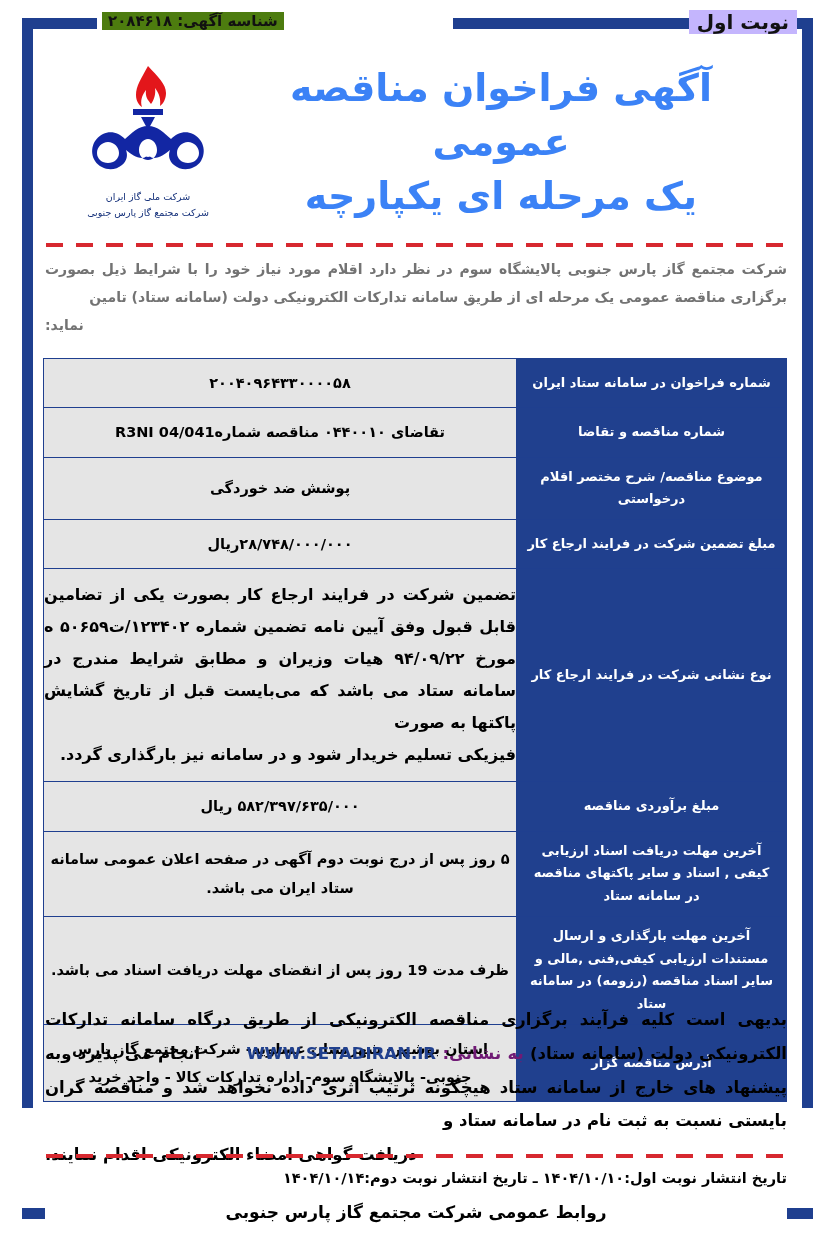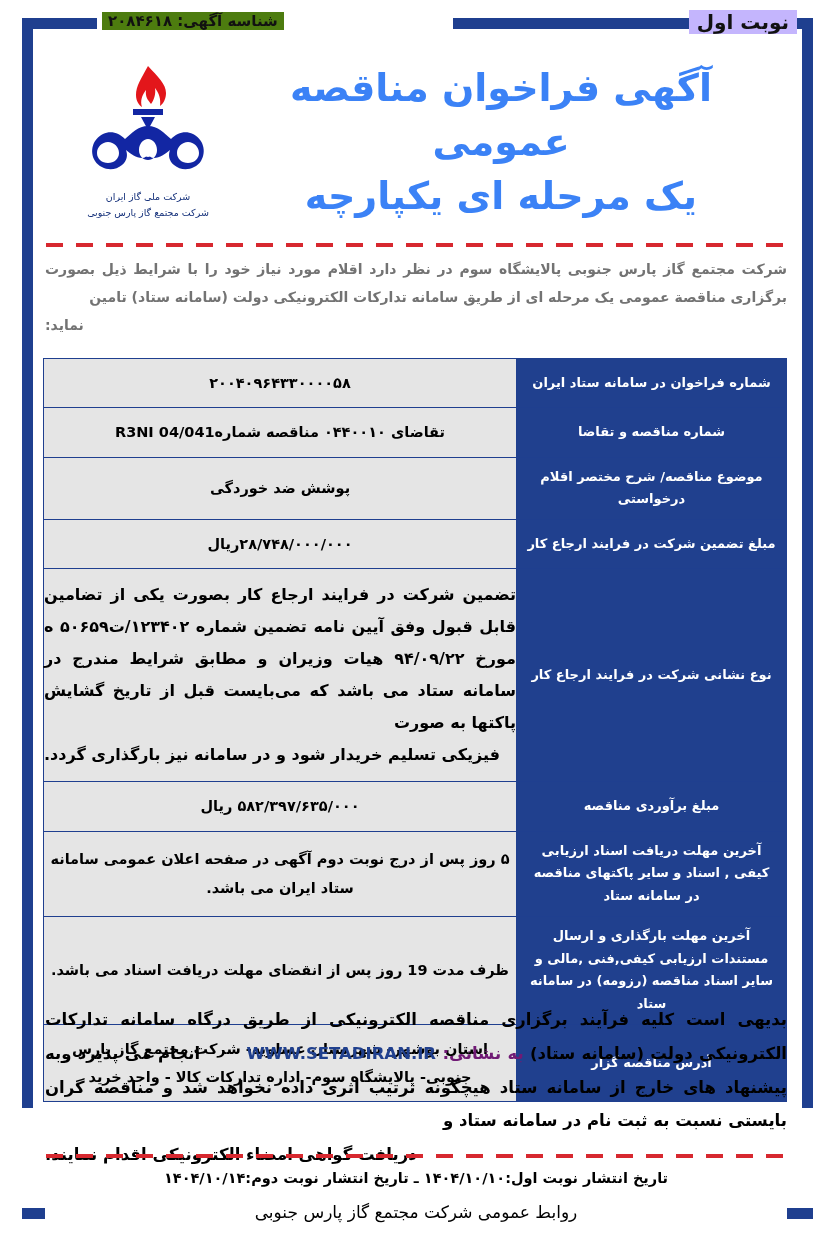--- a/index.html
+++ b/index.html
@@ -223,21 +223,21 @@
     font-weight: 700;
     text-align: center;
     padding: 10px 0;
     line-height: 1.95;
   }
   .td-cell.justify {
     text-align: justify;
     font-size: 16px;
     line-height: 2.0;
   }
-  .td-cell.justify .tail { display: block; text-align: left; }
+  .td-cell.justify .tail { display: block; text-align: right; }
 
   
   .closing {
     position: absolute;
     top: 1003px;
     right: 46px;
     width: 742px;
     font-size: 16.5px;
     font-weight: 700;
     color: #000;
@@ -254,37 +254,37 @@
     display: inline-block;
     margin-left: 40px;
   }
 
   
   .dates {
     position: absolute;
     top: 1170px;
     right: 46px;
     width: 742px;
-    text-align: center;
+    text-align: right;
     font-size: 14.5px;
     font-weight: 700;
     color: #000;
     z-index: 5;
     direction: rtl;
   }
 
   
   .sig {
     position: absolute;
     top: 1202px;
     right: 46px;
     width: 742px;
     text-align: center;
     font-size: 17px;
-    font-weight: 400;
+    font-weight: 700;
     color: #000;
     background: #fff;
     padding: 0 10px;
     z-index: 5;
   }
 </style>
 </head>
 <body>
 
 <div id="page">

